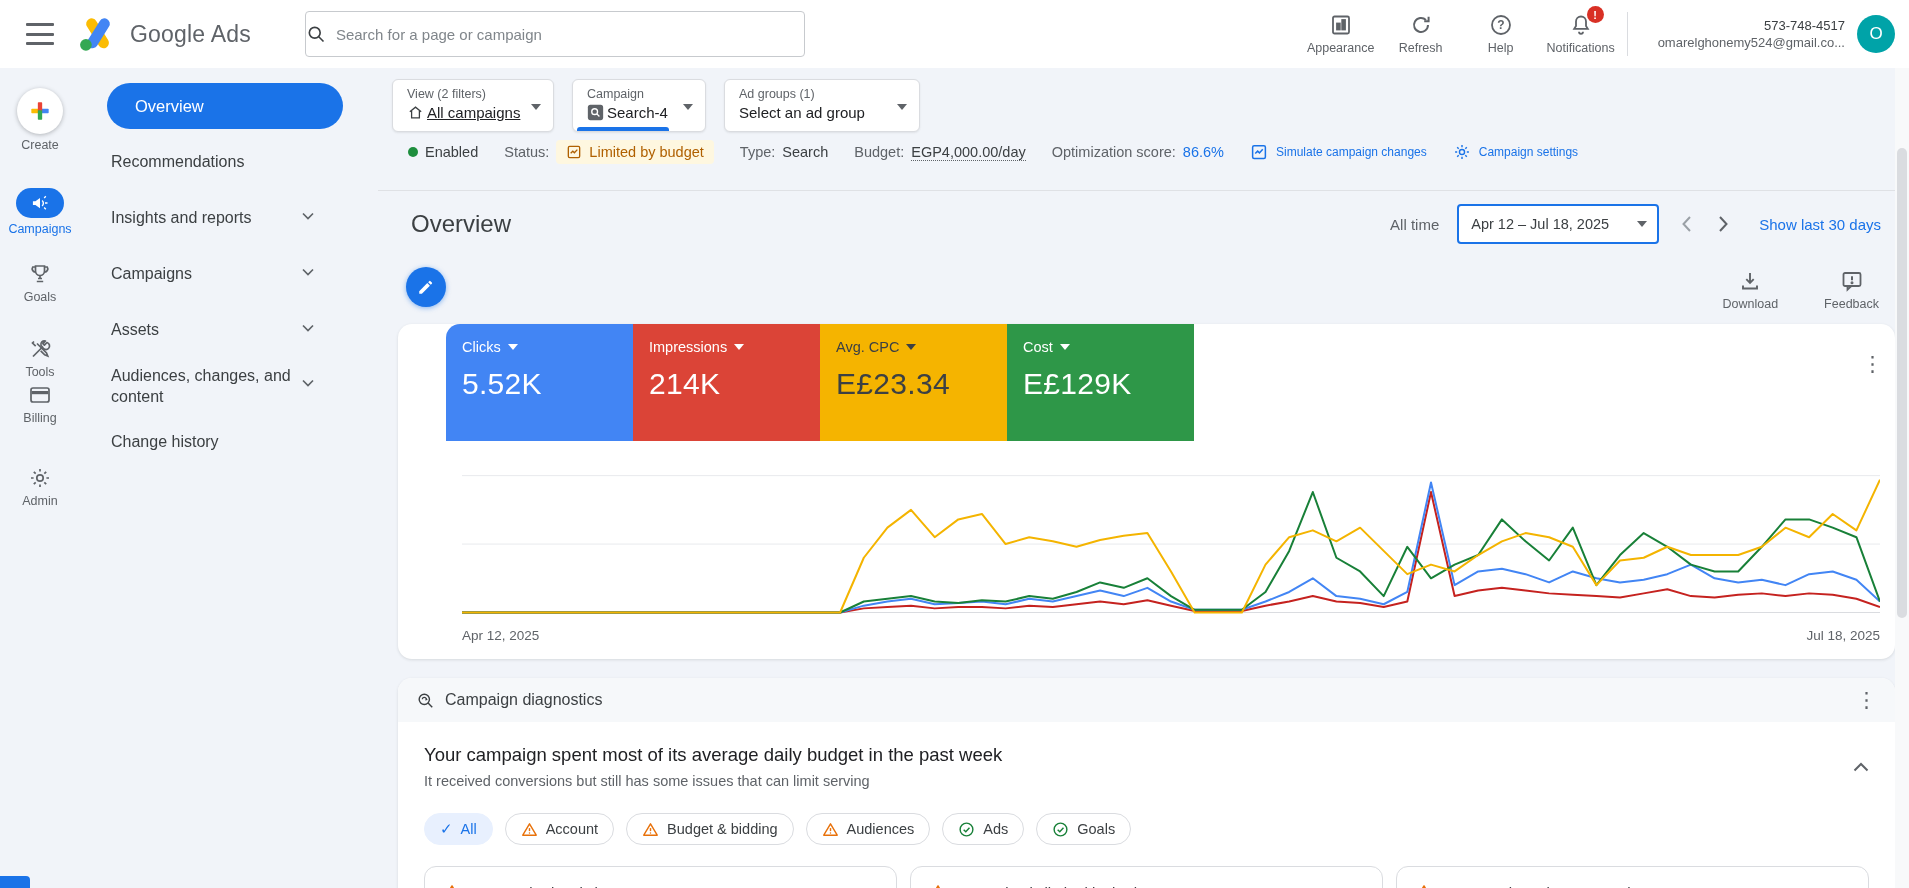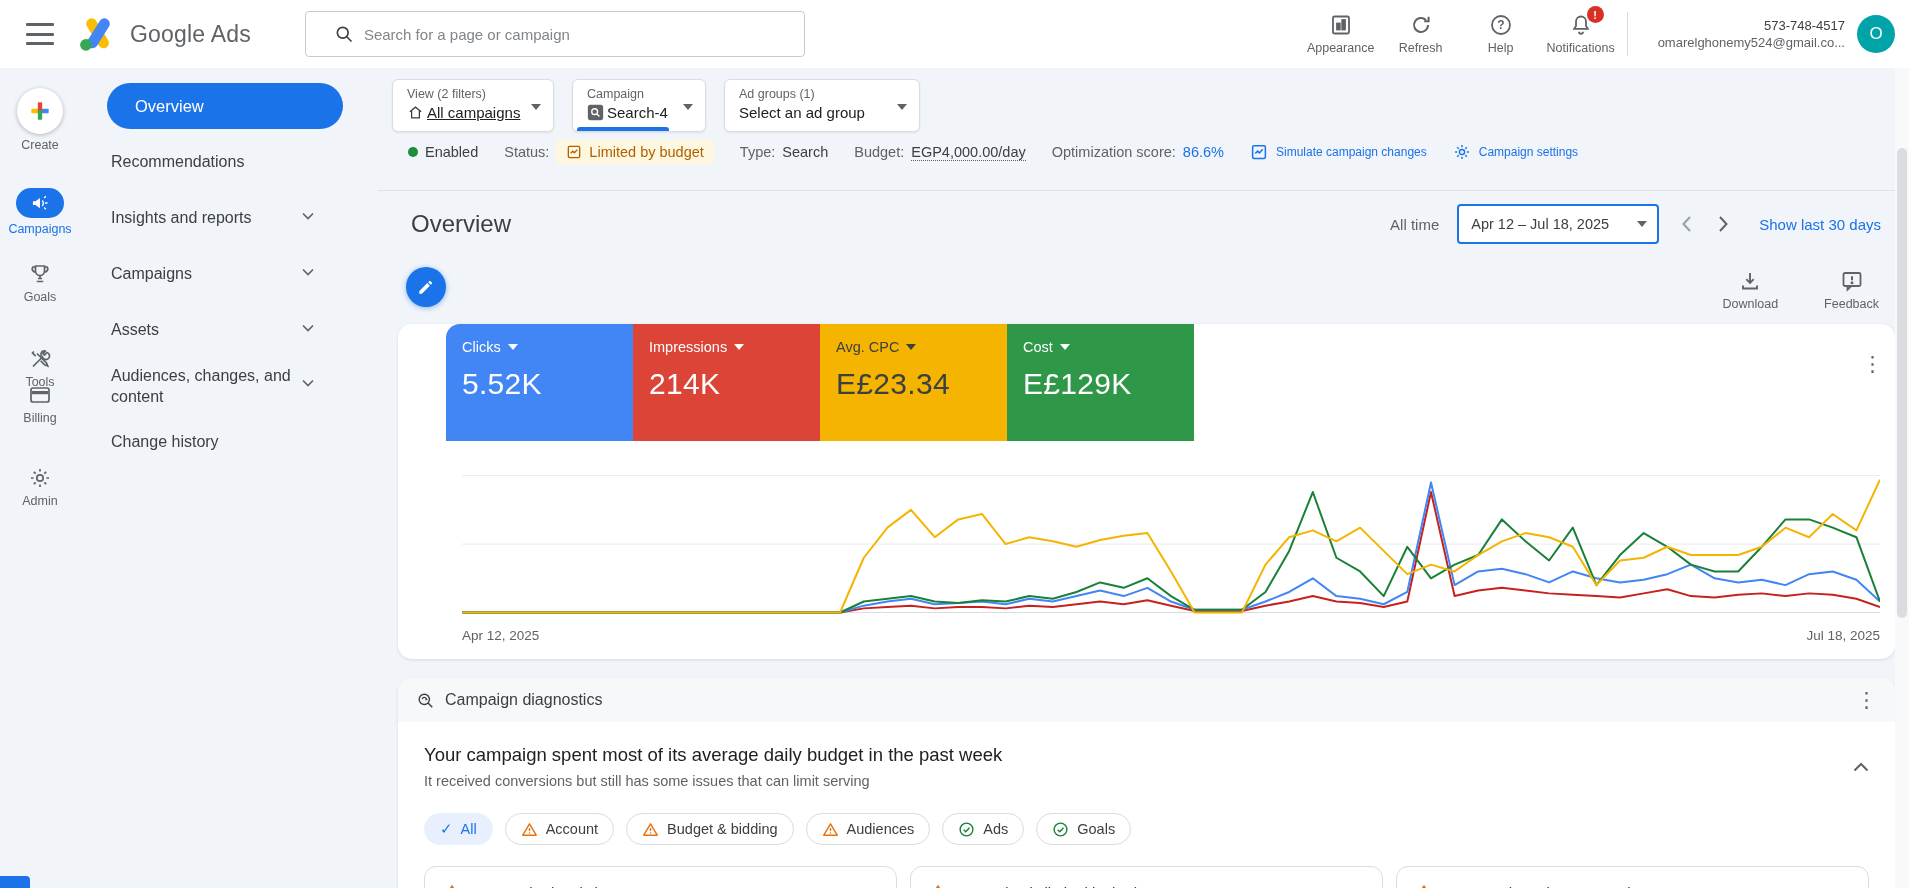--- a/index.html
+++ b/index.html
@@ -6,21 +6,21 @@
   html,body { width:1909px; height:888px; overflow:hidden; }
   body { font-family:"Liberation Sans", sans-serif; background:#f1f4f9; color:#3c4043; }
   .page { position:relative; width:1909px; height:888px; overflow:hidden; }
 
   
   .topbar { position:absolute; top:0; left:0; right:0; height:68px; background:#fff; display:flex; align-items:center; z-index:5; }
   .hamburger { margin-left:26px; width:28px; height:22px; display:flex; flex-direction:column; justify-content:space-between; cursor:pointer; }
   .hamburger span { height:3px; background:#5f6368; border-radius:1px; }
   .logo-group { display:flex; align-items:center; gap:12px; margin-left:24px; }
   .logo-text { font-size:23px; color:#5f6368; letter-spacing:.2px; }
-  .searchbox { margin-left:54px; width:500px; height:46px; border:1px solid #c7cace; border-radius:4px; background:#fff; display:flex; align-items:center; padding:0 28px; gap:10px; }
+  .searchbox { margin-left:54px; width:500px; height:46px; border:1px solid #c7cace; border-radius:4px; background:#fff; display:flex; align-items:center; padding:0 0; gap:10px; }
   .searchbox input { border:none; outline:none; flex:1; font-size:15px; color:#3c4043; font-family:inherit; }
   .searchbox input::placeholder { color:#80868b; }
   .tb-actions { margin-left:auto; display:flex; align-items:center; }
   .tb-action { width:80px; display:flex; flex-direction:column; align-items:center; gap:4px; cursor:pointer; position:relative; }
   .tb-action .lbl { font-size:12.5px; color:#5f6368; }
   .badge { position:absolute; top:-7px; left:46px; min-width:17px; height:17px; border-radius:9px; background:#d93025; color:#fff; font-size:11px; font-weight:bold; display:flex; align-items:center; justify-content:center; }
   .tb-divider { width:1px; height:44px; background:#dadce0; margin:0 12px 0 6px; }
   .account { text-align:right; line-height:17px; margin-right:12px;margin-left:18px; }
   .account .phone { font-size:13px; color:#3c4043; }
   .account .email { font-size:13px; color:#5f6368; }
@@ -229,21 +229,21 @@
       <span class="icon">
         <svg width="24" height="24" viewBox="0 0 24 24" fill="none" stroke="#5f6368" stroke-width="1.7">
             <path d="M7.5 4 h9 v5 a4.5 4.5 0 0 1 -9 0 Z"></path>
             <path d="M7.5 5 H4.8 a3.2 3.2 0 0 0 3 5 M16.5 5 h2.7 a3.2 3.2 0 0 1 -3 5"></path>
             <path d="M12 13.5 v3 M8.8 19.5 h6.4 M10 16.5 h4"></path>
           </svg>
       </span>
       <span class="rlbl">Goals</span>
     </div>
 
-    <div class="rail-item" style="top:279px;">
+    <div class="rail-item" style="top:269px;">
       <span class="icon">
         <svg width="24" height="24" viewBox="0 0 24 24" fill="none" stroke="#5f6368" stroke-width="1.7">
             <path d="M5 19.5 L14 10.5"></path>
             <path d="M14.5 10 a3.6 3.6 0 1 0 4.5-4.5 l-2.6 2.6 -1.5-1.5 2.6-2.6 a3.6 3.6 0 0 0 -4.5 4.5 Z" stroke-linejoin="round"></path>
             <path d="M6 4.5 L4.5 6 l3.2 3.2 M9 6.5 l9.5 9.5 1.2 3 -3-1.2 -4-4"></path>
           </svg>
       </span>
       <span class="rlbl">Tools</span>
     </div>
 

